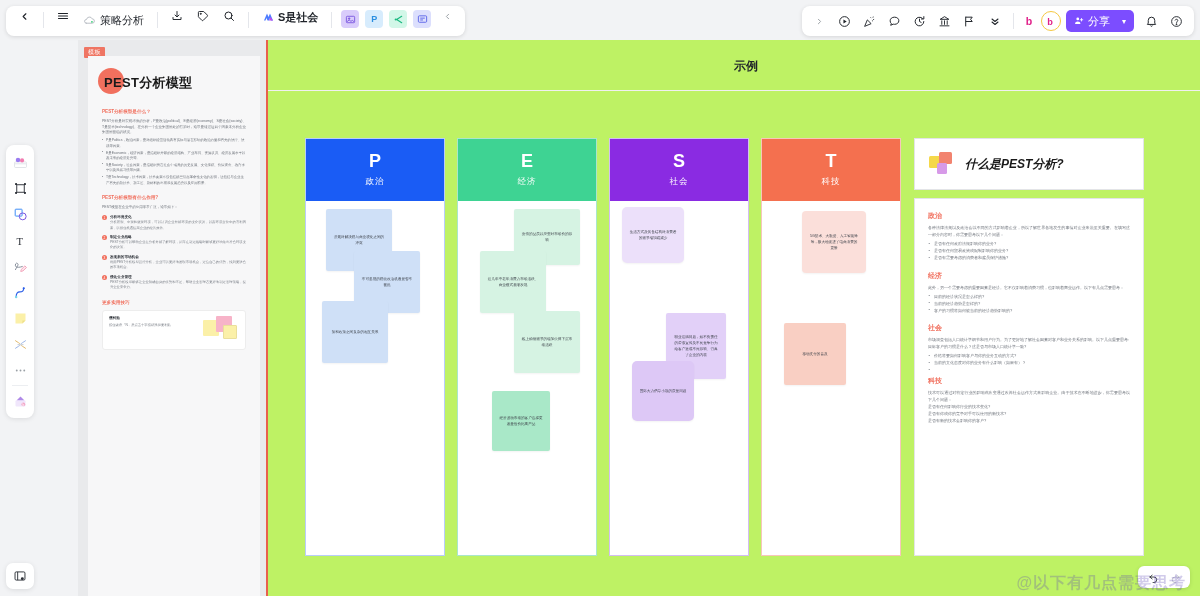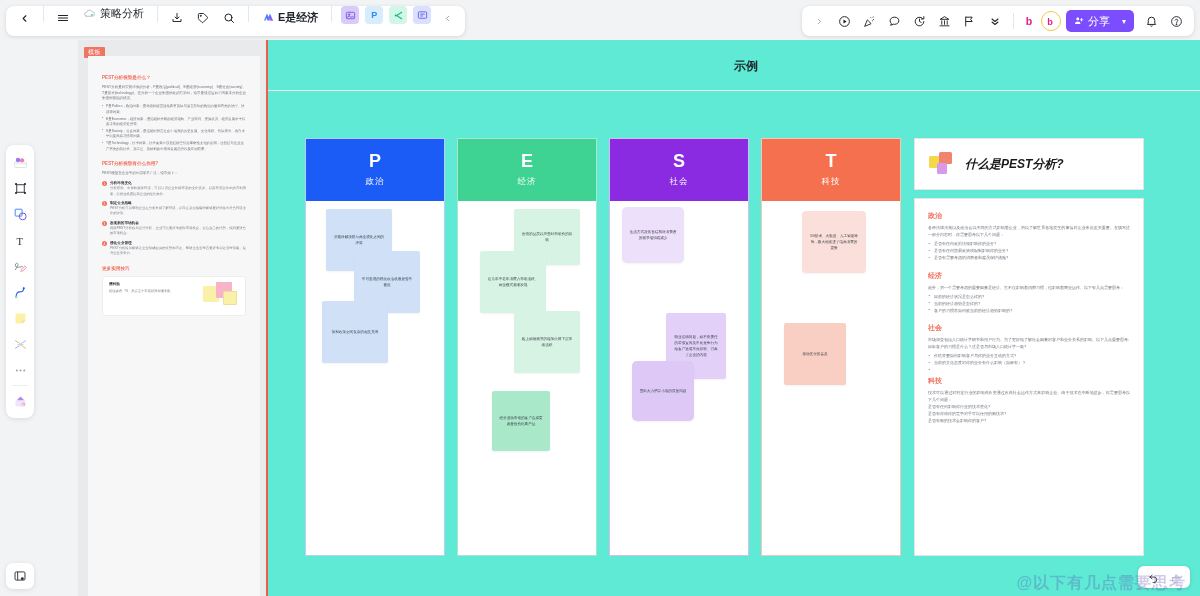--- a/index.html
+++ b/index.html
@@ -7,24 +7,24 @@
   body {
     font-family: "Liberation Sans", "DejaVu Sans", sans-serif;
     background:#f2f3f5;
     -webkit-font-smoothing: antialiased;
   }
   .app { position:relative; width:1200px; height:596px; }
 
   
   .topbar {
     position:absolute; top:6px; left:6px; height:30px;
-    display:flex; align-items:flex-start;
+    display:flex; align-items:flex-end;
     background:#fff; border-radius:8px;
     box-shadow:0 1px 4px rgba(0,0,0,.12);
-    padding:0 6px; gap:2px;
+    padding:8px 6px; gap:2px;
   }
   .tb-btn {
     width:24px; height:24px; border-radius:5px;
     display:flex; align-items:center; justify-content:center;
     color:#222; font-size:13px; cursor:pointer; position:relative;
   }
   .tb-sep { width:1px; height:16px; background:#e4e6eb; margin:0 5px; }
   .tb-label { font-size:11px; color:#1f2329; white-space:nowrap; }
   .doc-title { display:flex; align-items:center; gap:4px; padding:0 6px; cursor:pointer; }
   .ai-btn { display:flex; align-items:center; gap:3px; padding:0 6px; height:22px;
@@ -100,21 +100,21 @@
   .tpl-num .body .t { color:#2b2f36; font-size:3.6px; font-weight:bold; line-height:1.5; }
   .tpl-num .body .d { color:#7a7f87; font-size:3.3px; line-height:1.6; text-align:justify; }
   .tip-card { background:#fff; border:1px solid #ededed; border-radius:3px;
               padding:5px 6px; margin-top:4px; display:flex; gap:5px; align-items:flex-start; }
   .tip-card .tt { font-size:3.6px; color:#2b2f36; font-weight:bold; line-height:1.5; }
   .tip-card .td { font-size:3.3px; color:#7a7f87; line-height:1.6; margin-top:1px; }
   .tip-thumb { flex:0 0 36px; height:28px; position:relative; }
   .tip-thumb i { position:absolute; display:block; border-radius:1px; }
 
   
-  .canvas { position:absolute; left:268px; top:40px; right:0; bottom:0; background:#5eead4;padding-left:24px; }
+  .canvas { position:absolute; left:268px; top:40px; right:0; bottom:0; background:#bef264;padding-left:24px; }
   .canvas-title { text-align:center; font-size:12px; color:#1f2329; font-weight:bold;
                   padding:18px 0 0; }
   .canvas-divider { position:absolute; left:0; right:0; top:50px; height:1px; background:#f0f0f0; }
 
   .board { position:absolute; left:37px; top:98px; display:flex; gap:12px; }
   .col { width:140px; height:418px; background:#fff; border:1px solid #dcdde0;
          position:relative; }
   .col-head { height:62px; display:flex; flex-direction:column; align-items:center;
               justify-content:center; color:#fff; }
   .col-letter { font-size:18px; font-weight:bold; line-height:1; }
@@ -205,21 +205,21 @@
         </svg>
     </div>
     <div class="tb-sep"></div>
     <div class="ai-btn">
       <span>
         <svg width="13" height="12" viewBox="0 0 24 24">
             <path d="M3 19 9 5l3 7 3-7 6 14h-4l-2-5-2 5h-3l-2-5-2 5z" fill="#4d7cff"></path>
             <path d="M13 19 16 12l5 7z" fill="#c04bf0"></path>
           </svg>
       </span>
-      <span class="tb-label">E是经济</span>
+      <span class="tb-label">S是社会</span>
     </div>
     <div class="tb-sep"></div>
     <div class="applet" style="background:#d9ccfb;color:#7b57e0;">
       <svg width="11" height="11" viewBox="0 0 24 24" fill="none" stroke="#7b57e0" stroke-width="2">
           <rect x="3" y="5" width="18" height="14" rx="2"></rect>
           <circle cx="9" cy="10" r="1.6" fill="#7b57e0"></circle>
           <path d="M4 17l5-4 4 3 3-2 4 3"></path>
         </svg>
     </div>
     <div class="applet" style="background:#d7ecfd;color:#2b8ee0;font-size:9px;">P</div>
@@ -407,20 +407,24 @@
     <svg width="14" height="14" viewBox="0 0 24 24" fill="none" stroke="#2b2f36" stroke-width="1.6">
         <rect x="3.5" y="5" width="17" height="14" rx="2"></rect>
         <line x1="8" y1="5" x2="8" y2="19"></line>
         <circle cx="16" cy="16.5" r="2.5" fill="#2b2f36" stroke="none"></circle>
       </svg>
   </div>
 
   <div class="tpl-panel">
     <div class="tpl-tag">模板</div>
     <div class="tpl-card">
+      <div class="tpl-head">
+        <div class="tpl-blob"></div>
+        <div class="tpl-title">PEST分析模型</div>
+      </div>
 
       <div class="tpl-h">PEST分析模型是什么？</div>
       <div class="tpl-p">PEST分析是对宏观环境的分析，P是政治(political)、E是经济(economy)、S是社会(society)、T是技术(technology)。在分析一个企业集团所处的背景时，通常是通过这四个因素来分析企业集团所面临的状况。</div>
       <ul class="tpl-ul">
         <li>P是Politics，政治因素，是对组织经营活动具有实际与潜在影响的政治力量和有关的法律、法规等因素。</li>
         <li>E是Economic，经济因素，是指组织外部的经济结构、产业布局、资源状况、经济发展水平以及未来的经济走势等。</li>
         <li>S是Society，社会因素，是指组织所在社会中成员的历史发展、文化传统、价值观念、教育水平以及风俗习惯等因素。</li>
         <li>T是Technology，技术因素，技术要素不仅包括那些引起革命性变化的发明，还包括与企业生产有关的新技术、新工艺、新材料的出现和发展趋势以及应用前景。</li>
       </ul>
 

